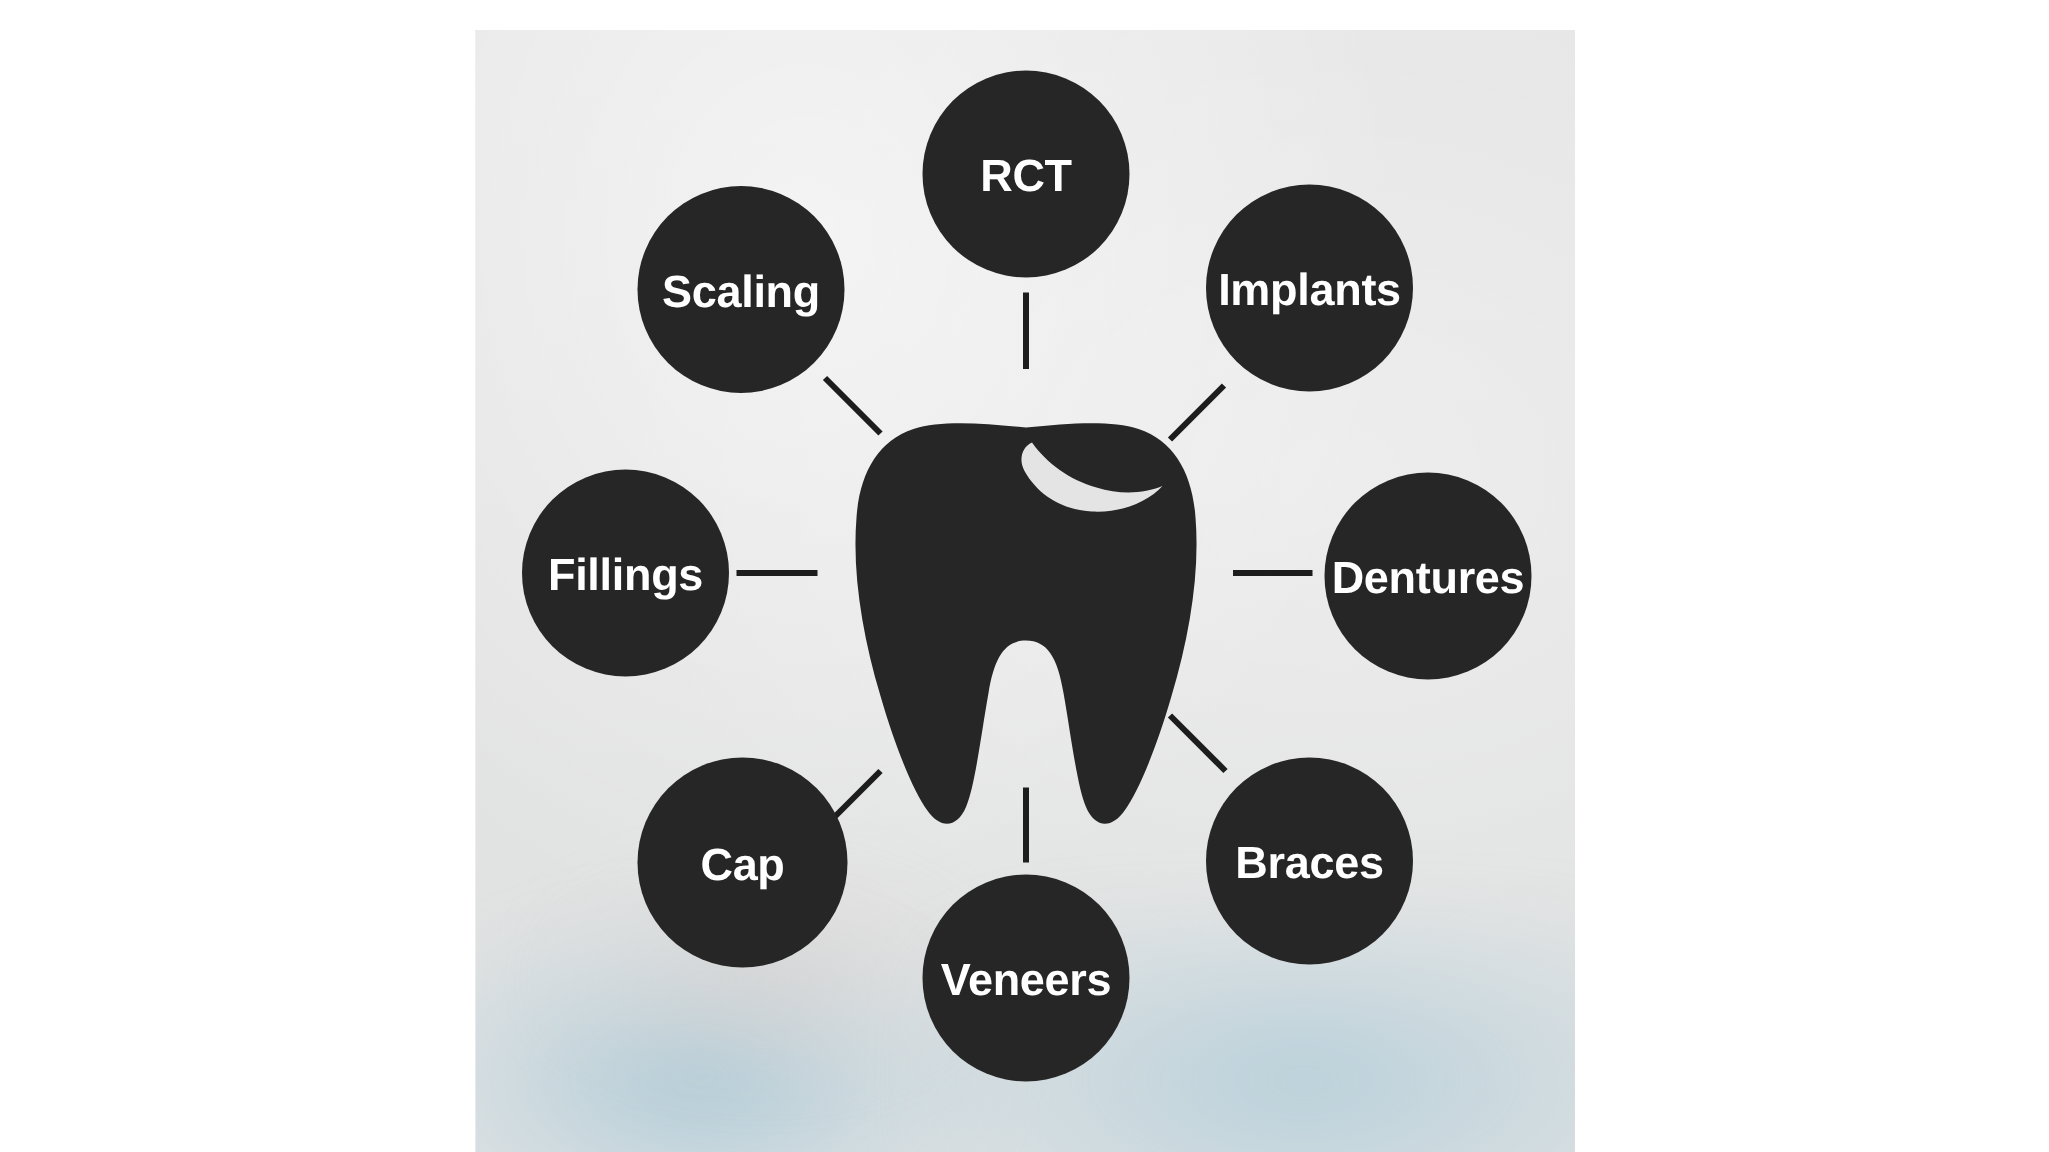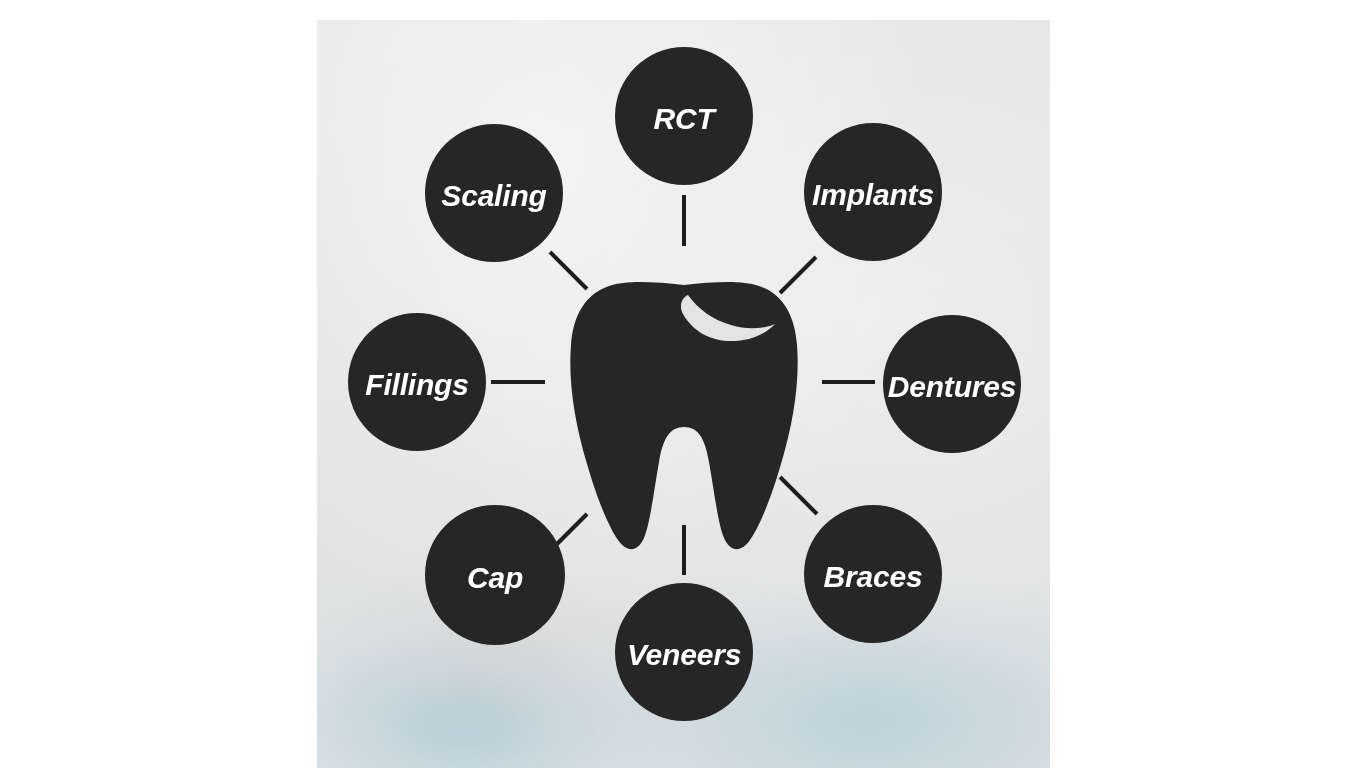--- a/index.html
+++ b/index.html
@@ -11,21 +11,20 @@
     overflow: hidden;
     background: #ffffff;
     font-family: "Liberation Sans", sans-serif;
   }
 
   #canvas {
     position: relative;
     width: 1366px;
     height: 572px;
     background: #ffffff;
-    font-style: italic;
   }
 
   
   #panel {
     position: absolute;
     left: 317px;
     top: 20px;
     width: 733px;
     height: 748px;
     background: #e4e4e4;

